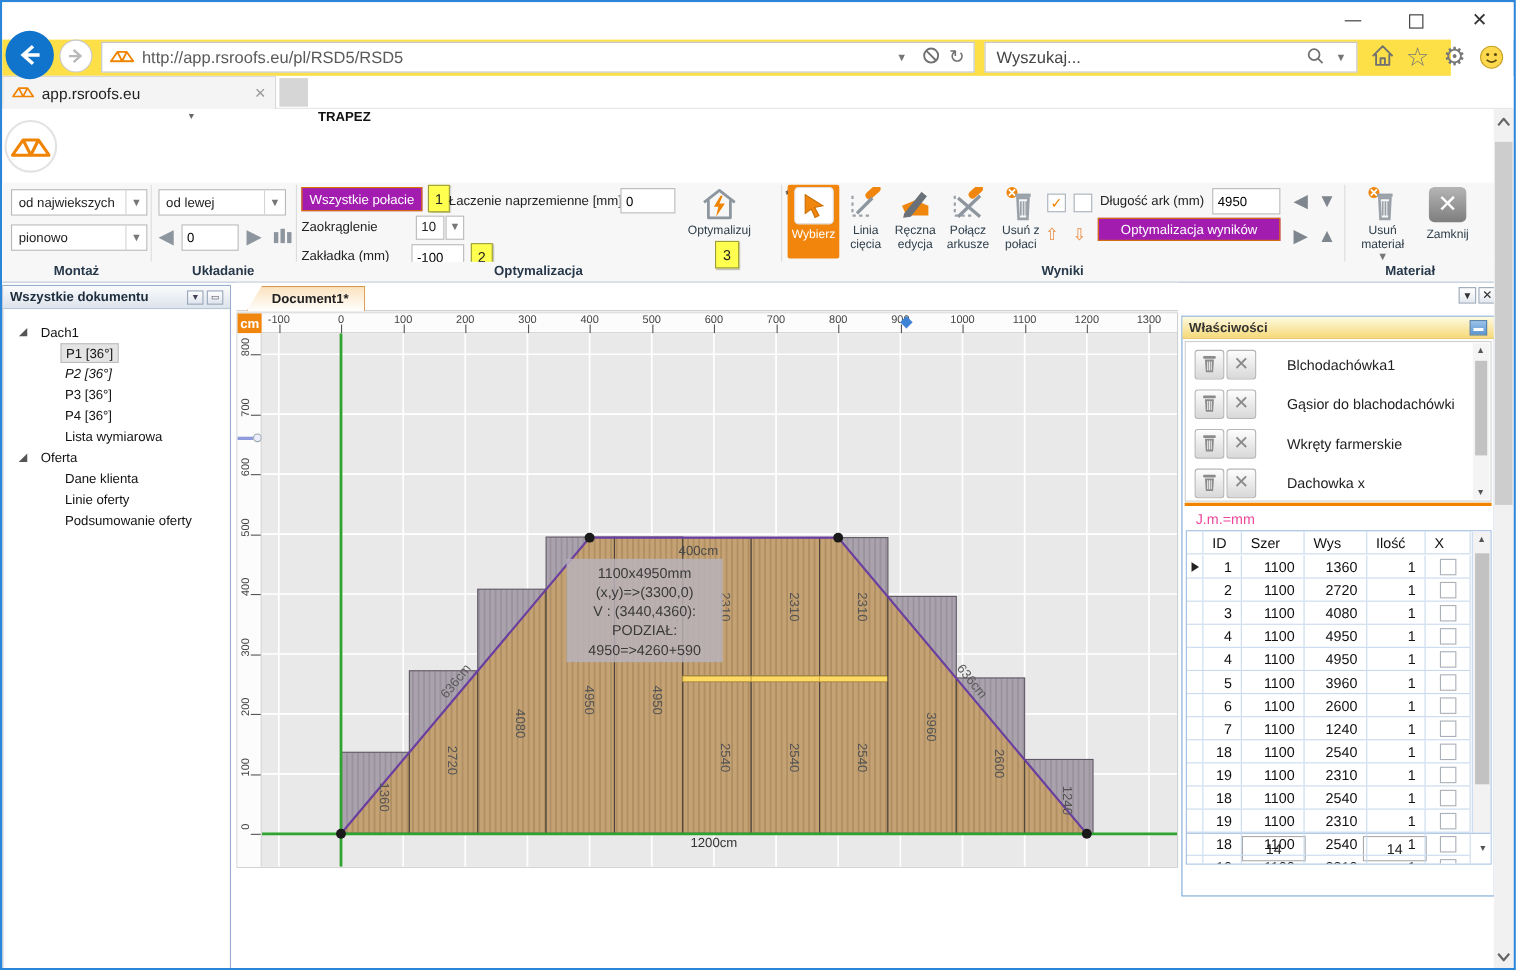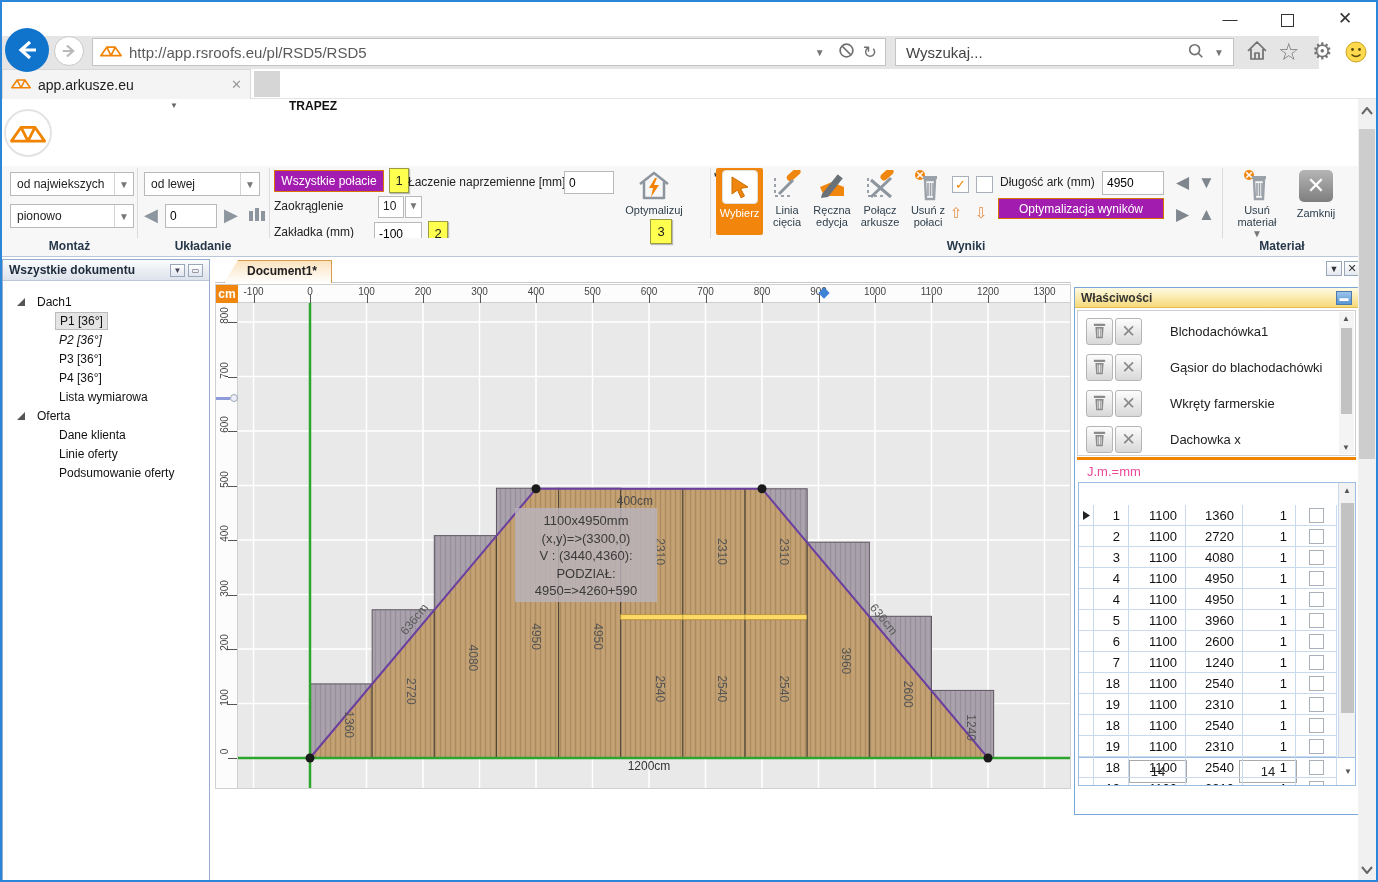--- a/index.html
+++ b/index.html
@@ -2,21 +2,21 @@
 <html><head>
 <meta charset="utf-8">
 <style>
   *{box-sizing:border-box;margin:0;padding:0}
   html,body{width:1378px;height:882px;overflow:hidden}
   body{font-family:"Liberation Sans","DejaVu Sans",sans-serif;background:#fff;border:2px solid #2b86d9;position:relative;font-size:13px;color:#222}
   .abs{position:absolute}
   
   #titlebar{left:0;top:0;width:1374px;height:34px;background:#fff}
   .winbtn{top:4px;width:46px;height:26px;text-align:center;line-height:26px;font-size:15px;color:#333}
-  #navbar{left:0;top:34px;width:1317px;height:33px;background:#e5e5e5}
+  #navbar{left:0;top:34px;width:1317px;height:33px;background:#fde047}
   .circlebtn{border-radius:50%;display:flex;align-items:center;justify-content:center}
   #backbtn{left:3px;top:-8px;width:44px;height:44px;background:#1074cd;z-index:5}
   #fwdbtn{left:52px;top:0px;width:30px;height:30px;background:#fff;border:1px solid #c9c9c9}
   #addressbar{left:90px;top:2px;width:794px;height:28px;border:1px solid #c3c3c3;background:#fff;display:flex;align-items:center}
   #addressbar .url{color:#5a5a5a;font-size:15px;flex:1;white-space:nowrap;overflow:hidden}
   #searchbox{left:893px;top:2px;width:339px;height:28px;border:1px solid #c3c3c3;background:#fff;display:flex;align-items:center}
   #searchbox .ph{color:#444;font-size:15px;flex:1}
   .navico{color:#777;font-size:20px;text-align:center}
   .caret{color:#777;font-size:10px}
   
@@ -168,21 +168,21 @@
   </span>
 </div>
 
 <div class="abs" id="tabrow">
   <div class="abs" id="btab">
     <span style="margin-right:7px">
       <svg width="20" height="11" viewBox="0 0 26 13">
           <path d="M1 12 L8 2 H18 L25 12 Z M8 2 L13 12 M18 2 L13 12" stroke="#f08300" stroke-width="2" fill="none" stroke-linejoin="round"></path>
         </svg>
     </span>
-    <span class="t">app.arkusze.eu</span>
+    <span class="t">app.rsroofs.eu</span>
     <span style="color:#9a9a9a;font-size:13px">✕</span>
   </div>
   <div class="abs" id="newtab"></div>
 </div>
 
 <div class="abs" id="page">
   <span class="abs" id="trapezlbl">TRAPEZ</span>
   <span class="abs" id="pinicon">▼</span>
   <div class="abs" id="applogo">
     <svg width="36" height="19" viewBox="0 0 26 13">
@@ -320,20 +320,21 @@
       <span class="ic">
         <span style="width:34px;height:32px;border-radius:5px;background:linear-gradient(#b5b5b5,#7e7e7e);display:flex;align-items:center;justify-content:center;color:#fff;font-size:22px;font-weight:bold">✕</span>
       </span>
       <span style="margin-top:3px">Zamknij</span>
     </div>
   </div>
 
   <div class="abs" id="sectionlabels">
     <span class="abs seclbl" style="left:0;width:135px">Montaż</span>
     <span class="abs seclbl" style="left:135px;width:132px">Układanie</span>
+    <span class="abs seclbl" style="left:267px;width:441px">Optymalizacja</span>
     <span class="abs seclbl" style="left:708px;width:512px">Wyniki</span>
     <span class="abs seclbl" style="left:1220px;width:120px">Materiał</span>
   </div>
 
   <div class="abs" id="main">
 
     <div class="abs" id="inspector">
       <div class="abs" id="insphead">
         <span>Wszystkie dokumentu</span>
         <span class="minisq" style="margin-left:auto">▼</span>
@@ -622,20 +623,28 @@
       <div class="abs" id="table">
         <div id="tablesb">
           <span class="abs" style="left:4px;top:3px;font-size:8px;color:#555">▲</span>
           <span class="th"></span>
         </div>
         <div id="tfoot">
           <div class="tfootbox" style="margin-left:50px">14</div>
           <div class="tfootbox" style="margin-left:52px">14</div>
           <span style="margin-left:auto;margin-right:5px;font-size:8px;color:#555">▼</span>
         </div>
+      <div class="trow thead" style="top: 0px;">
+            <div class="tcell" style="width: 15px; padding: 0px; justify-content: center;"></div>
+            <div class="tcell" style="width: 35px;">ID</div>
+            <div class="tcell" style="width: 57px;">Szer</div>
+            <div class="tcell" style="width: 57px;">Wys</div>
+            <div class="tcell" style="width: 53px;">Ilość</div>
+            <div class="tcell" style="width: 41px;">X</div>
+          </div>
           <div class="trow" style="top: 22px;">
             <div class="tcell" style="width: 15px; padding: 0px; justify-content: center;">
               <svg width="7" height="9" viewBox="0 0 7 9">
                 <polygon points="0,0 7,4.5 0,9" fill="#222"></polygon>
               </svg>
             </div>
             <div class="tcell" style="width: 35px;">1</div>
             <div class="tcell" style="width: 57px;">1100</div>
             <div class="tcell" style="width: 57px;">1360</div>
             <div class="tcell" style="width: 53px;">1</div>

